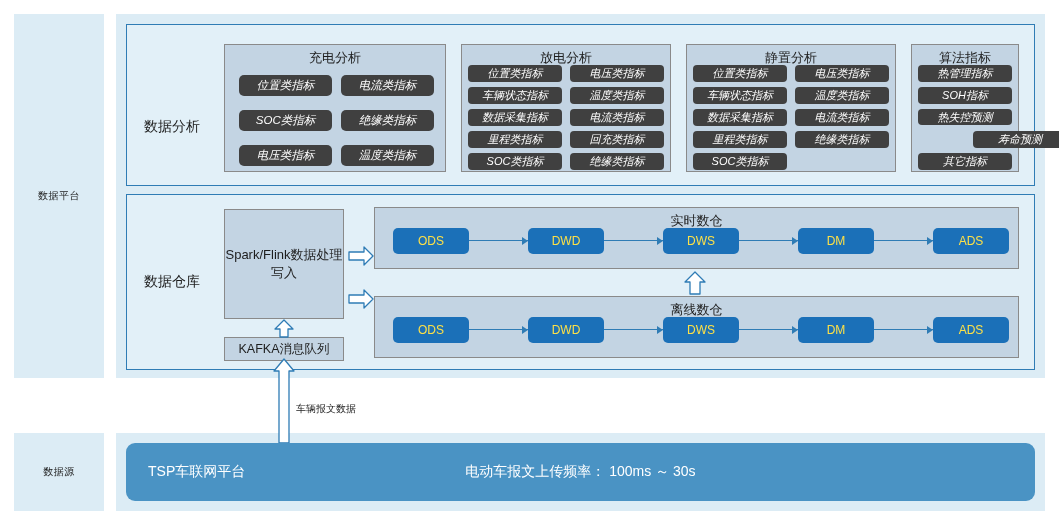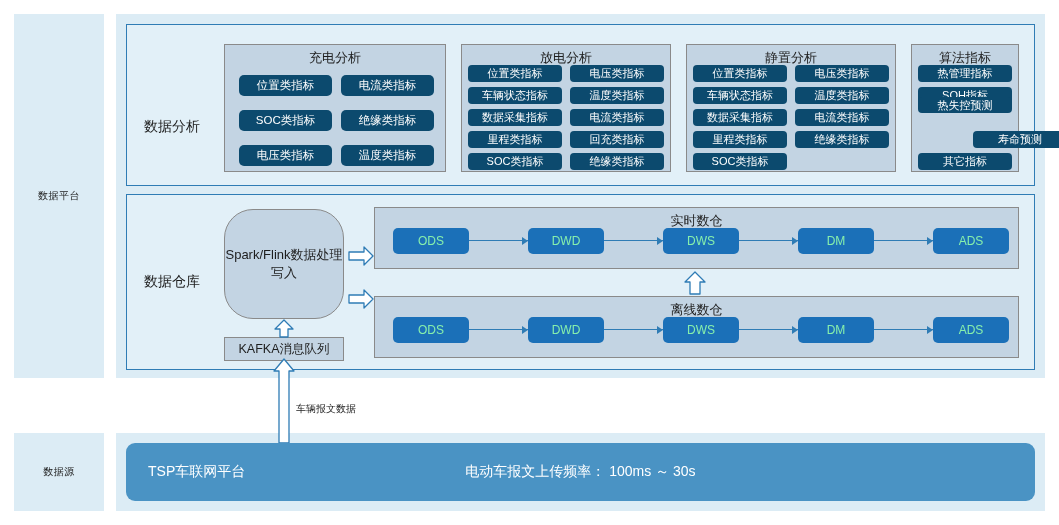--- a/index.html
+++ b/index.html
@@ -47,45 +47,46 @@
     box-sizing:border-box;
   }
   .group-title{
     position:absolute;left:0;right:0;top:4px;
     text-align:center;font-size:13px;color:#1d1d1d;
   }
 
   
   .btn{
     position:absolute;
-    background:#0c4a6e;
+    background:#404040;
     color:#ffffff;
     border-radius:4px;
     display:flex;align-items:center;justify-content:center;
     font-size:11px;
     box-sizing:border-box;
     white-space:nowrap;
+    font-style:italic;
   }
   .btn.lg{border-radius:5px;font-size:11.5px;}
 
   
   .wh-box{
     position:absolute;
     background:#c3d4e3;
     border:1px solid #8a8a8a;
     box-sizing:border-box;
   }
   .wh-title{
     position:absolute;left:0;right:0;top:4px;
     text-align:center;font-size:13px;color:#1d1d1d;
   }
   .stage-btn{
     position:absolute;
     background:#1b70b8;
-    color:#86efac;border-radius:5px;
+    color:#fde047;border-radius:5px;
     display:flex;align-items:center;justify-content:center;
     font-size:12px;
   }
   .proc-box{
     position:absolute;
     background:#c3d4e3;border:1px solid #8a8a8a;
     box-sizing:border-box;
     display:flex;align-items:center;justify-content:center;
     text-align:center;font-size:13px;color:#1d1d1d;line-height:1.35;
   }
@@ -183,28 +184,28 @@
   <div class="btn" style="left:795px;top:65px;width:94px;height:17px;">电压类指标</div>
   <div class="btn" style="left:795px;top:87px;width:94px;height:17px;">温度类指标</div>
   <div class="btn" style="left:795px;top:109px;width:94px;height:17px;">电流类指标</div>
   <div class="btn" style="left:795px;top:131px;width:94px;height:17px;">绝缘类指标</div>
 
   <div class="group" style="left:911px;top:44px;width:108px;height:128px;">
     <div class="group-title">算法指标</div>
   </div>
   <div class="btn" style="left:918px;top:65px;width:94px;height:17px;">热管理指标</div>
   <div class="btn" style="left:918px;top:87px;width:94px;height:17px;">SOH指标</div>
-  <div class="btn" style="left:918px;top:97px;width:94px;height:16px;">热失控预测</div>
+  <div class="btn" style="left:918px;top:109px;width:94px;height:16px;">热失控预测</div>
   <div class="btn" style="left:973px;top:131px;width:94px;height:17px;">寿命预测</div>
   <div class="btn" style="left:918px;top:153px;width:94px;height:17px;">其它指标</div>
 
   <div class="panel" style="left:126px;top:194px;width:909px;height:176px;"></div>
   <div class="panel-label" style="left:130px;top:194px;width:84px;height:176px;">数据仓库</div>
 
-  <div class="proc-box" style="left:224px;top:209px;width:120px;height:110px;border-radius:29px;">
+  <div class="proc-box" style="left:224px;top:209px;width:120px;height:110px;">
     <span>Spark/Flink数据处理写入</span>
   </div>
 
   <div class="kafka-box" style="left:224px;top:337px;width:120px;height:24px;">
     <span>KAFKA消息队列</span>
   </div>
 
   <div class="harrow" style="left:273px;top:319px;">
     <svg width="22" height="19" viewBox="0 0 22 19">
       <polygon points="11,1 20,10 15,10 15,18 7,18 7,10 2,10" fill="#ffffff" stroke="#2f7cb5" stroke-width="1.3" stroke-linejoin="round"></polygon>

